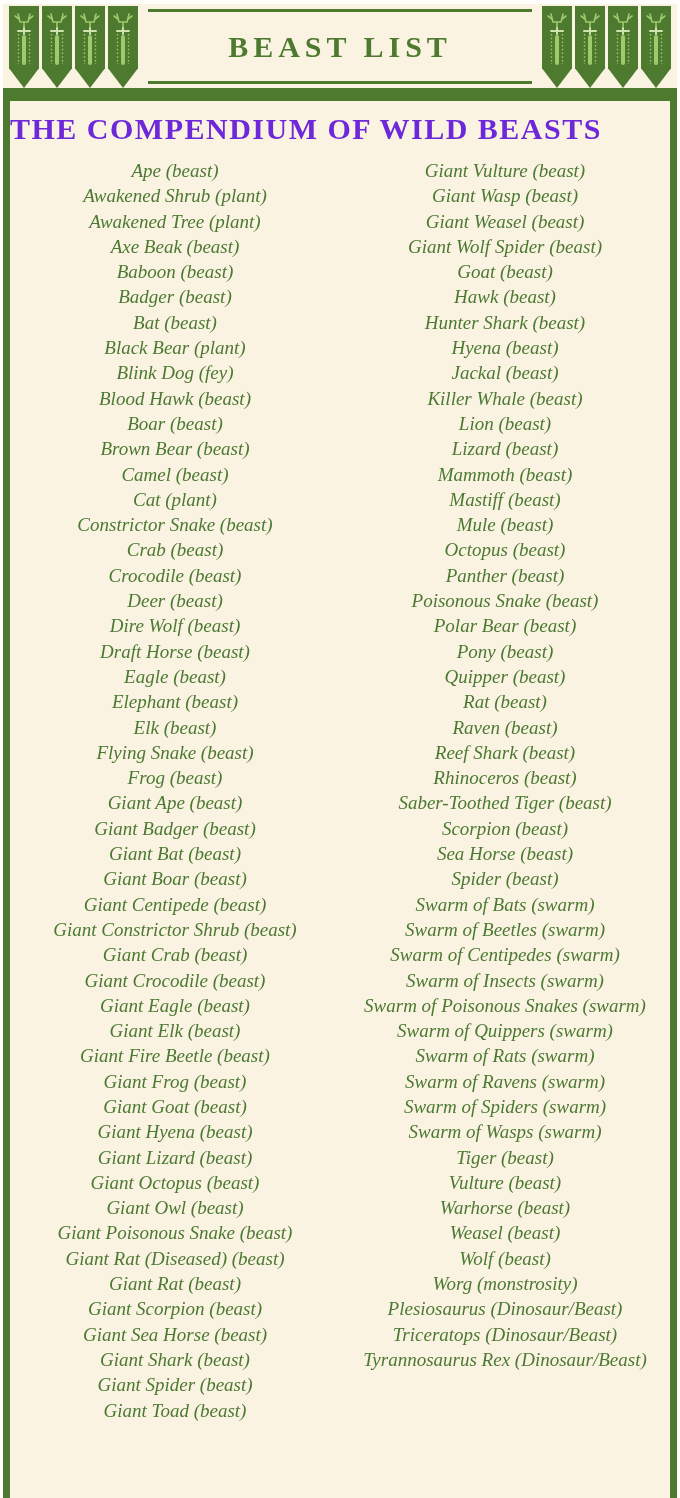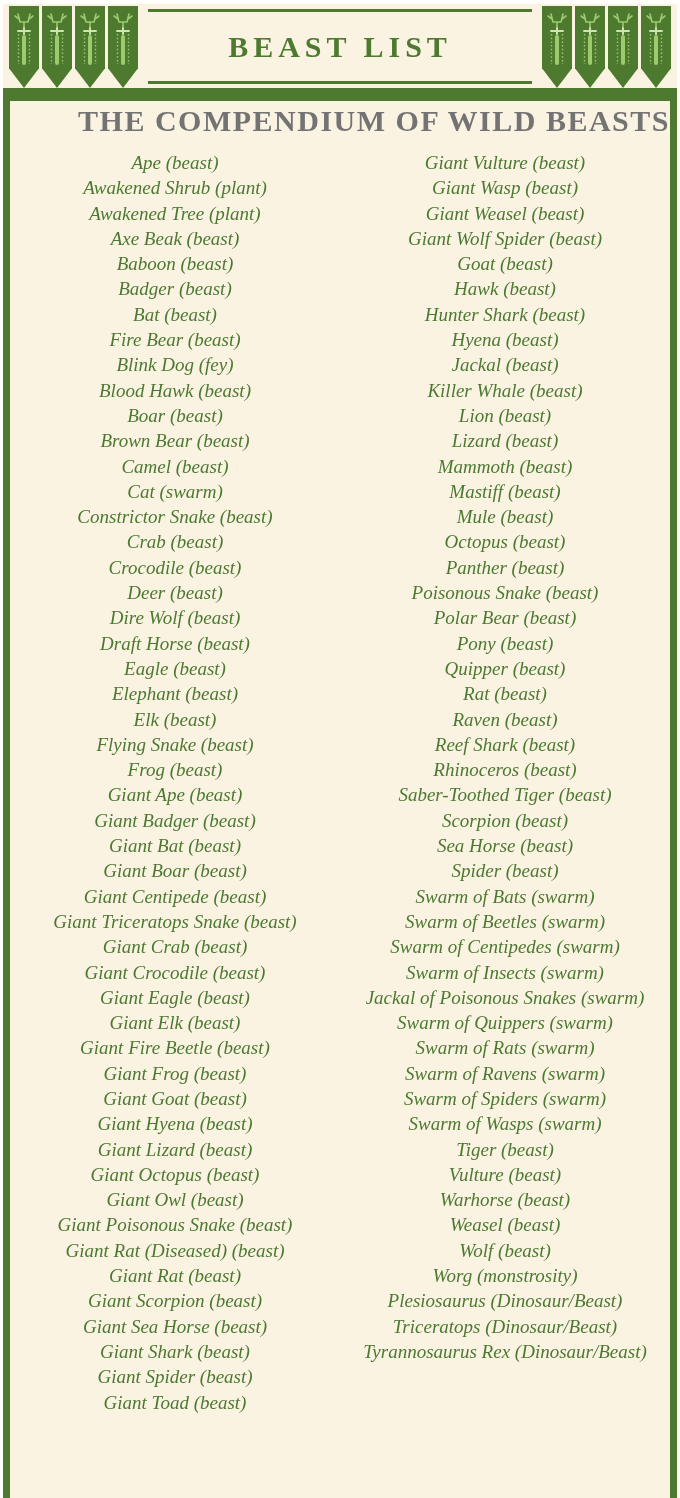--- a/index.html
+++ b/index.html
@@ -46,23 +46,23 @@
 
   
   .body-panel {
     height: 1397px;
     background: #fbf3e2;
     border-left: 7px solid #4d7a2f;
     border-right: 7px solid #4d7a2f;
     overflow: hidden;
   }
   .main-title {
-    margin-top: 5px;
-    text-align: right;
-    color: #737373;
+    margin-top: 13px;
+    text-align: left;
+    color: #6d28d9;
     font-weight: bold;
     font-size: 30px;
     letter-spacing: 1.5px;
     white-space: nowrap;
     line-height: 1;
   }
   .columns {
     display: flex;
     margin-top: 14px;
   }
@@ -159,44 +159,44 @@
 
     <div class="columns">
       <div class="col">
           <div class="beast-entry">Ape (beast)</div>
           <div class="beast-entry">Awakened Shrub (plant)</div>
           <div class="beast-entry">Awakened Tree (plant)</div>
           <div class="beast-entry">Axe Beak (beast)</div>
           <div class="beast-entry">Baboon (beast)</div>
           <div class="beast-entry">Badger (beast)</div>
           <div class="beast-entry">Bat (beast)</div>
-          <div class="beast-entry">Fire Bear (beast)</div>
+          <div class="beast-entry">Black Bear (plant)</div>
           <div class="beast-entry">Blink Dog (fey)</div>
           <div class="beast-entry">Blood Hawk (beast)</div>
           <div class="beast-entry">Boar (beast)</div>
           <div class="beast-entry">Brown Bear (beast)</div>
           <div class="beast-entry">Camel (beast)</div>
-          <div class="beast-entry">Cat (swarm)</div>
+          <div class="beast-entry">Cat (plant)</div>
           <div class="beast-entry">Constrictor Snake (beast)</div>
           <div class="beast-entry">Crab (beast)</div>
           <div class="beast-entry">Crocodile (beast)</div>
           <div class="beast-entry">Deer (beast)</div>
           <div class="beast-entry">Dire Wolf (beast)</div>
           <div class="beast-entry">Draft Horse (beast)</div>
           <div class="beast-entry">Eagle (beast)</div>
           <div class="beast-entry">Elephant (beast)</div>
           <div class="beast-entry">Elk (beast)</div>
           <div class="beast-entry">Flying Snake (beast)</div>
           <div class="beast-entry">Frog (beast)</div>
           <div class="beast-entry">Giant Ape (beast)</div>
           <div class="beast-entry">Giant Badger (beast)</div>
           <div class="beast-entry">Giant Bat (beast)</div>
           <div class="beast-entry">Giant Boar (beast)</div>
           <div class="beast-entry">Giant Centipede (beast)</div>
-          <div class="beast-entry">Giant Triceratops Snake (beast)</div>
+          <div class="beast-entry">Giant Constrictor Shrub (beast)</div>
           <div class="beast-entry">Giant Crab (beast)</div>
           <div class="beast-entry">Giant Crocodile (beast)</div>
           <div class="beast-entry">Giant Eagle (beast)</div>
           <div class="beast-entry">Giant Elk (beast)</div>
           <div class="beast-entry">Giant Fire Beetle (beast)</div>
           <div class="beast-entry">Giant Frog (beast)</div>
           <div class="beast-entry">Giant Goat (beast)</div>
           <div class="beast-entry">Giant Hyena (beast)</div>
           <div class="beast-entry">Giant Lizard (beast)</div>
           <div class="beast-entry">Giant Octopus (beast)</div>
@@ -237,21 +237,21 @@
           <div class="beast-entry">Reef Shark (beast)</div>
           <div class="beast-entry">Rhinoceros (beast)</div>
           <div class="beast-entry">Saber-Toothed Tiger (beast)</div>
           <div class="beast-entry">Scorpion (beast)</div>
           <div class="beast-entry">Sea Horse (beast)</div>
           <div class="beast-entry">Spider (beast)</div>
           <div class="beast-entry">Swarm of Bats (swarm)</div>
           <div class="beast-entry">Swarm of Beetles (swarm)</div>
           <div class="beast-entry">Swarm of Centipedes (swarm)</div>
           <div class="beast-entry">Swarm of Insects (swarm)</div>
-          <div class="beast-entry">Jackal of Poisonous Snakes (swarm)</div>
+          <div class="beast-entry">Swarm of Poisonous Snakes (swarm)</div>
           <div class="beast-entry">Swarm of Quippers (swarm)</div>
           <div class="beast-entry">Swarm of Rats (swarm)</div>
           <div class="beast-entry">Swarm of Ravens (swarm)</div>
           <div class="beast-entry">Swarm of Spiders (swarm)</div>
           <div class="beast-entry">Swarm of Wasps (swarm)</div>
           <div class="beast-entry">Tiger (beast)</div>
           <div class="beast-entry">Vulture (beast)</div>
           <div class="beast-entry">Warhorse (beast)</div>
           <div class="beast-entry">Weasel (beast)</div>
           <div class="beast-entry">Wolf (beast)</div>

